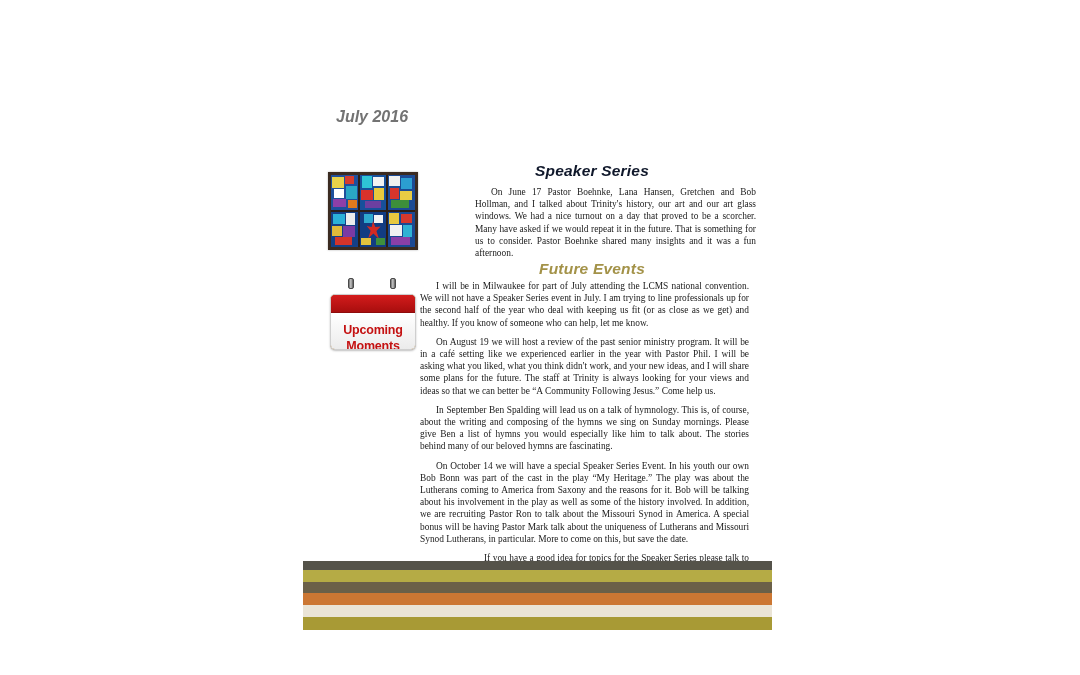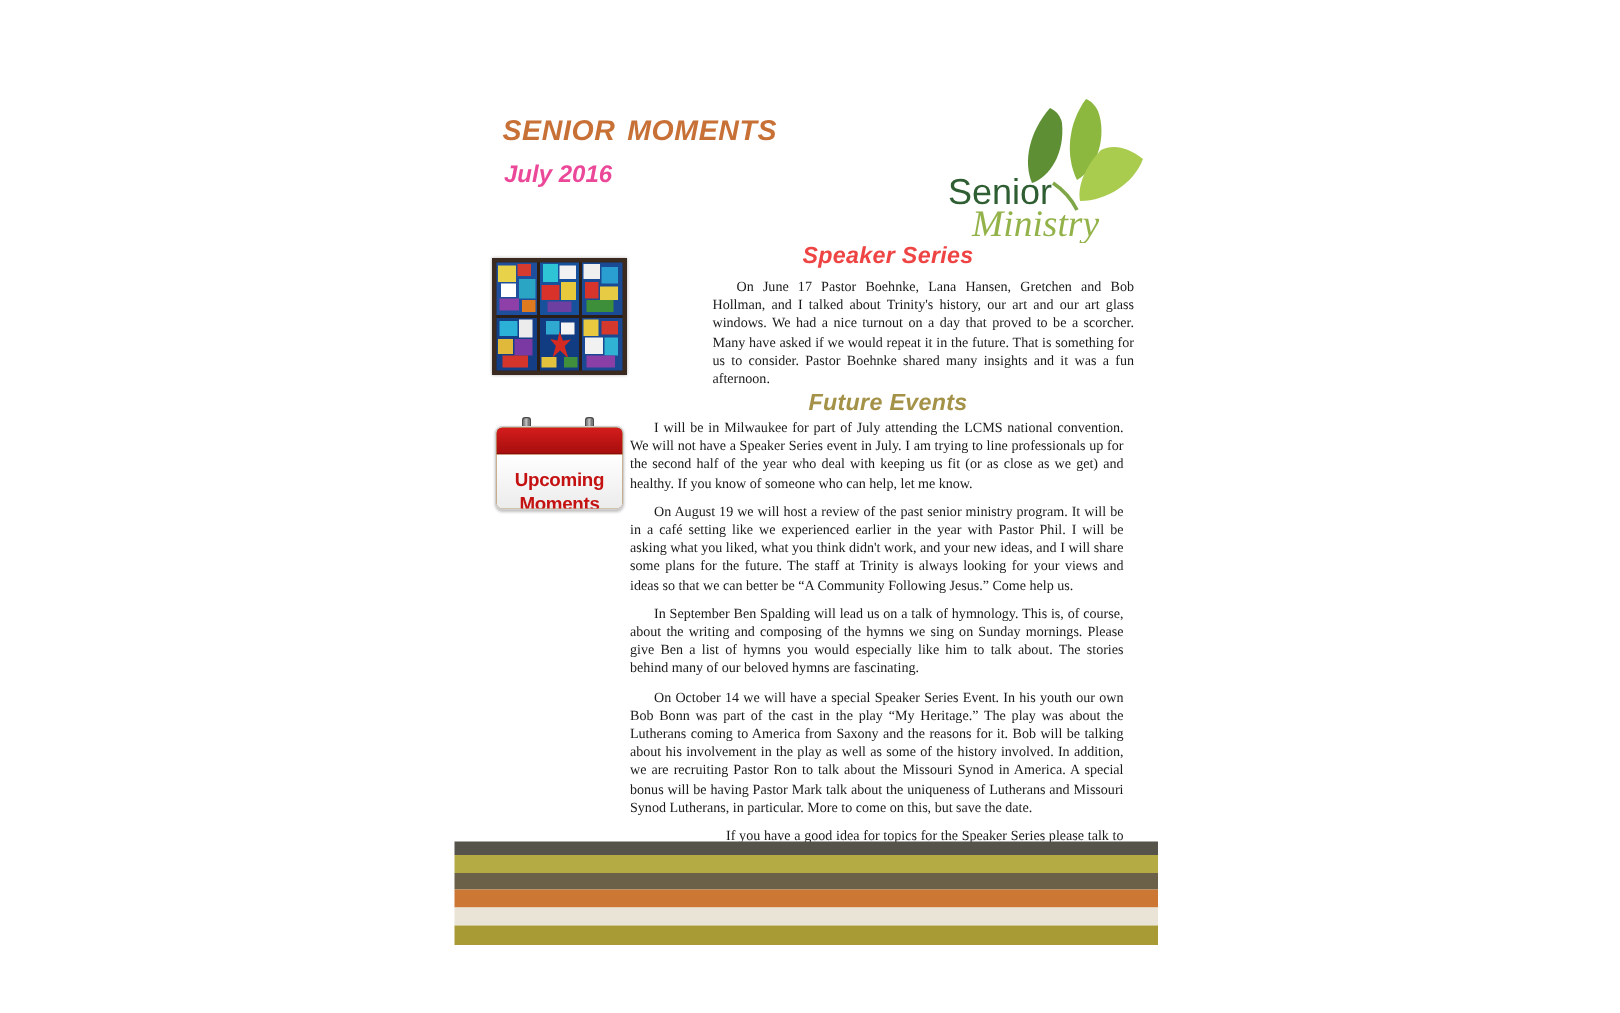--- a/index.html
+++ b/index.html
@@ -181,21 +181,21 @@
     border-radius: 2px;
     background: linear-gradient(90deg,#6d6d6d,#c9c9c9 45%,#5a5a5a);
     border: 1px solid #4a4a4a;
     box-sizing: border-box;
   }
   .cal-ring.l { left: 18px; }
   .cal-ring.r { left: 60px; }
   .cal-body {
     position: absolute;
     left: 0;
-    top: 6px;
+    top: 16px;
     width: 86px;
     height: 56px;
     border-radius: 5px;
     background: #a16207;
     border: 1px solid #cfcfcf;
     box-sizing: border-box;
     overflow: hidden;
     box-shadow: 0 1px 2px rgba(0,0,0,0.25);
   }
   .cal-top {
@@ -230,38 +230,22 @@
     height: 72px;
   }
   .stripe { width: 100%; }
 </style>
 </head>
 <body>
 
 <div class="page">
 
   <div class="header">
-    <div class="masthead-title" style="color: rgb(200, 113, 55);">Senior Moments</div>
-    <div class="masthead-date" style="color: #ec4899;">July 2016</div>
-
-    <div class="logo">
-      <svg width="148" height="98" viewBox="0 0 148 98" xmlns="http://www.w3.org/2000/svg">
-
-        <path d="M70 8 C56 24 52 44 58 58 C70 54 80 38 78 18 C77 13 74 10 70 8 Z" fill="#5E8F35"></path>
-
-        <path d="M94 2 C82 18 80 40 88 56 C102 48 108 26 102 10 C100 6 97 3 94 2 Z" fill="#8DB83F"></path>
-
-        <path d="M104 36 C94 46 88 60 90 70 C108 70 126 58 132 42 C122 34 112 32 104 36 Z" fill="#A9CB4E"></path>
-
-        <path d="M72 58 C78 62 84 68 88 76" stroke="#7FA647" stroke-width="2.4" fill="none"></path>
-
-        <text x="2" y="72" font-family="Liberation Sans, sans-serif" font-size="24" fill="#2F5E33">Senior</text>
-        <text x="18" y="93" font-family="Liberation Serif, serif" font-size="25" font-style="italic" fill="#93B34A">Ministry</text>
-      </svg>
-    </div>
+    <div class="masthead-date" style="color: #737373;">July 2016</div>
+
   </div>
 
   <div class="speaker-section">
 
     <div class="stained-glass">
       <div class="sg-grid">
         <div class="sg-cell" style="background:#1f4f9c">
           <i style="left:1px;top:2px;width:12px;height:11px;background:#e8d24a"></i>
           <i style="left:14px;top:1px;width:9px;height:8px;background:#d63b2f"></i>
           <i style="left:3px;top:14px;width:10px;height:9px;background:#ffffff"></i>
@@ -301,21 +285,21 @@
         <div class="sg-cell" style="background:#1a4892">
           <i style="left:1px;top:1px;width:10px;height:11px;background:#e8c93f"></i>
           <i style="left:13px;top:2px;width:11px;height:9px;background:#d5382d"></i>
           <i style="left:2px;top:13px;width:12px;height:11px;background:#f1f1f1"></i>
           <i style="left:15px;top:13px;width:9px;height:12px;background:#2fb2d4"></i>
           <i style="left:3px;top:25px;width:19px;height:8px;background:#8a3fa6"></i>
         </div>
       </div>
     </div>
 
-    <div class="section-heading speaker-heading" style="color: #ef4444;">Speaker Series</div>
+    <div class="section-heading speaker-heading" style="color: #0f172a;">Speaker Series</div>
 
     <div class="speaker-body">
       <p class="para">On June 17 Pastor Boehnke, Lana Hansen, Gretchen and Bob Hollman, and I talked about Trinity's history, our art and our art glass windows. We had a nice turnout on a day that proved to be a scorcher. Many have asked if we would repeat it in the future. That is something for us to consider. Pastor Boehnke shared many insights and it was a fun afternoon.</p>
     </div>
   </div>
 
   <div class="future-section">
 
     <div class="calendar">
       <div class="cal-rings">

